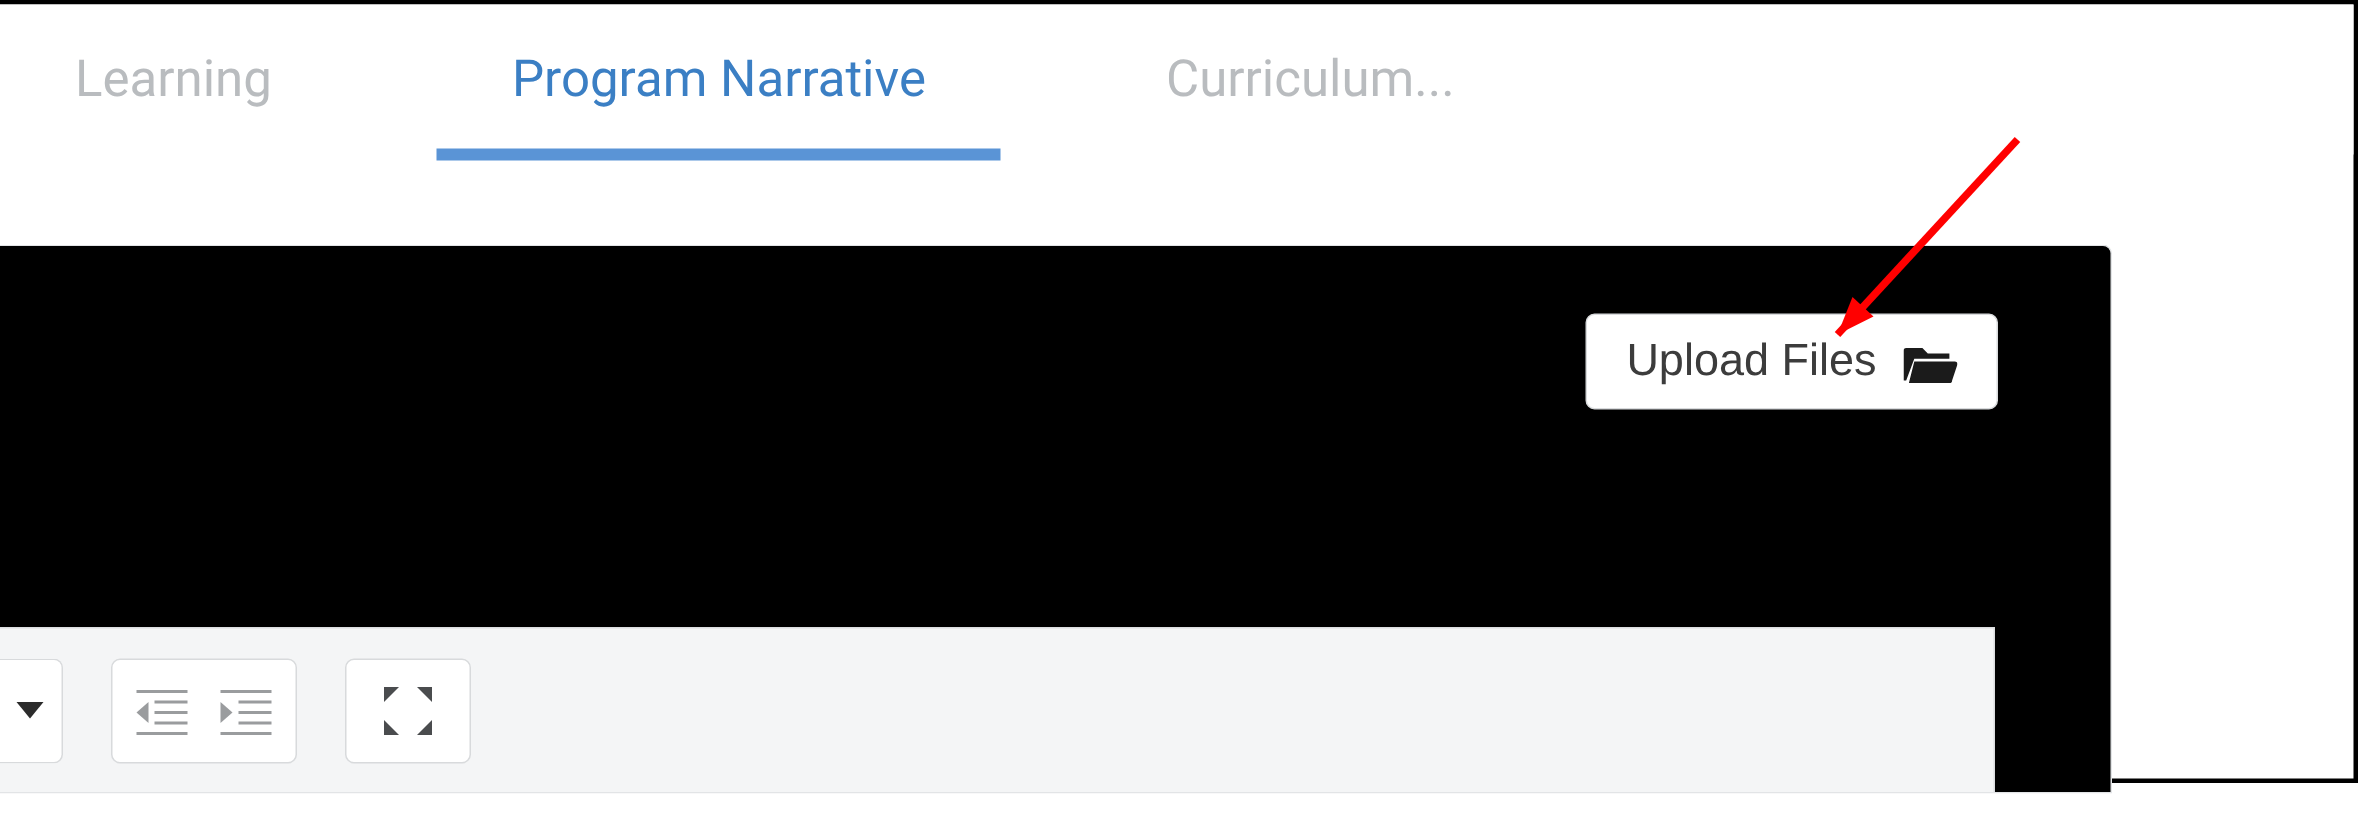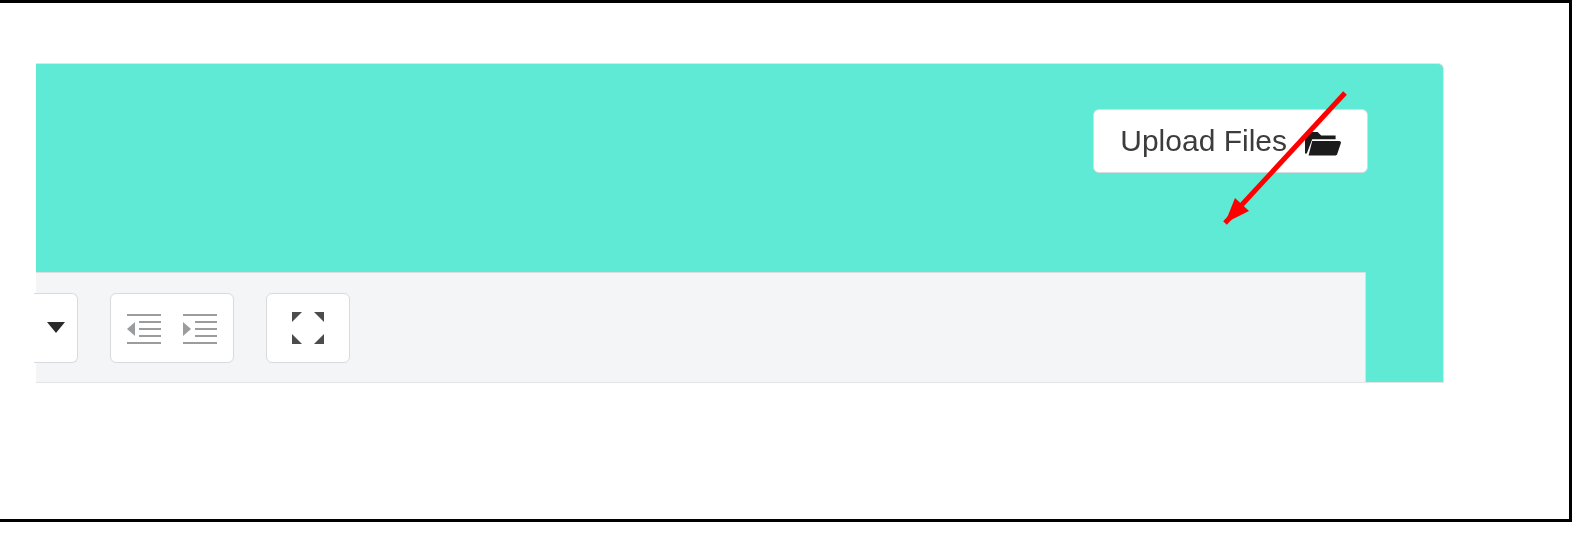--- a/index.html
+++ b/index.html
@@ -53,28 +53,27 @@
     }
     .tab:first-child {
       padding-left: 10px;
       padding-right: 100px;
     }
     .tab:last-child {
       padding-left: 100px;
     }
     .content-area {
       margin-top: 60px;
-      background: #5eead4;
+      background: #000000;
       border: 1px solid #e2e4e6;
       border-left: none;
       border-radius: 0 6px 0 0;
-      height: 320px;
+      height: 366px;
       position: relative;
       width: 1408px;
-      margin-left: 36px;
     }
     .upload-btn {
       position: absolute;
       top: 45px;
       right: 75px;
       background: #ffffff;
       border: 1px solid #d8dadc;
       border-radius: 6px;
       padding: 14px 26px;
       font-size: 30px;
@@ -146,20 +145,25 @@
       top: 80px;
       left: 1195px;
       pointer-events: none;
     }
   </style>
 </head>
 <body>
 
 <div class="frame">
 
+  <div class="tabs">
+    <div class="tab">Learning</div>
+    <div class="tab active">Program Narrative</div>
+    <div class="tab">Curriculum...</div>
+  </div>
 
   <div class="content-area">
     <button class="upload-btn">
       <span>Upload Files</span>
       <span class="folder-icon">
         <svg viewBox="0 0 40 32">
           <path fill="#1b1b1b" d="M4 6 h10 l4 4 h16 v4 H8 L2 30 H0 V8 a2 2 0 0 1 2-2 Z"></path>
           <path fill="#1b1b1b" d="M8 16 h30 a2 2 0 0 1 2 2 l-4 12 a2 2 0 0 1 -2 2 H4 Z"></path>
         </svg>
       </span>

